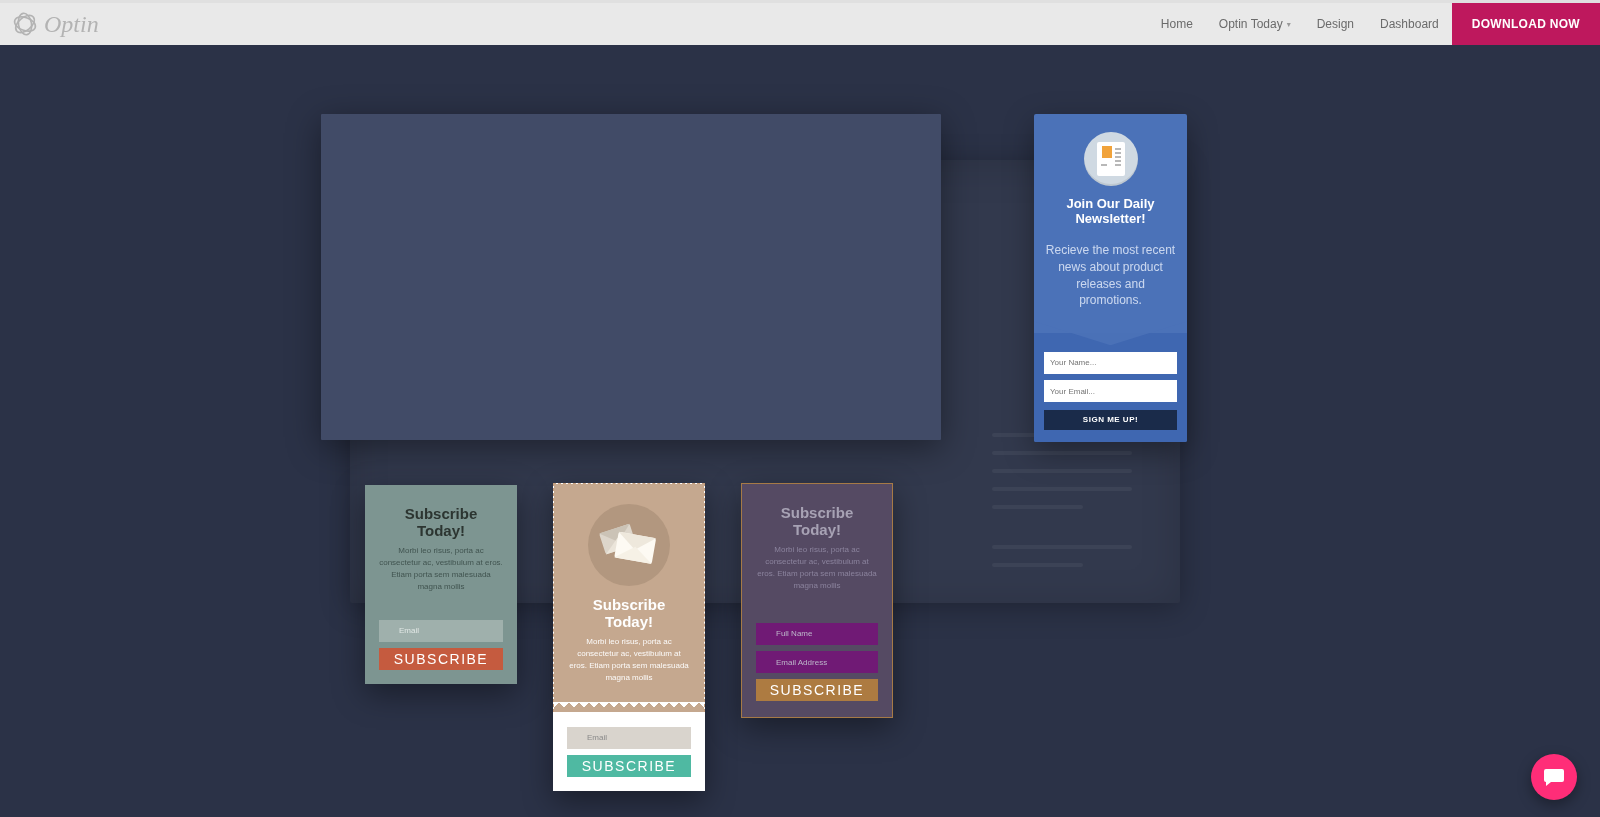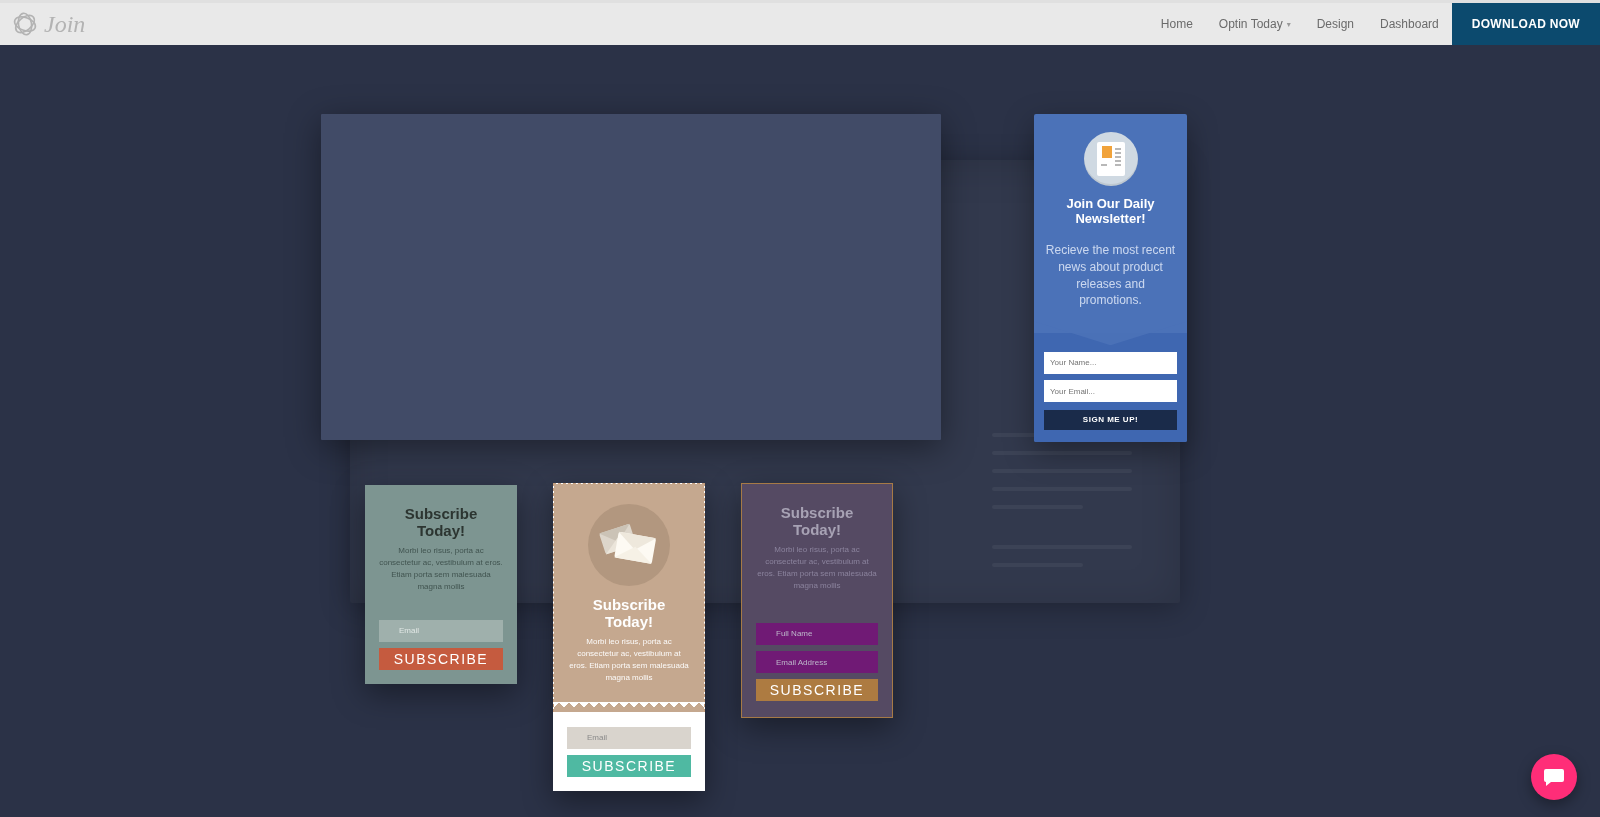--- a/index.html
+++ b/index.html
@@ -49,21 +49,21 @@
     color: #6b6b6b;
     text-decoration: none;
     cursor: pointer;
   }
   .nav a .caret {
     margin-left: 4px;
     font-size: 8px;
     color: #9a9a9a;
   }
   .nav a.download {
-    background: #0c4a6e;
+    background: #be185d;
     color: #fff;
     font-weight: 700;
     padding: 0 20px;
     letter-spacing: 0.3px;
   }
 
   
   .stage {
     position: relative;
     width: 100%;
@@ -236,21 +236,21 @@
   <div class="logo">
     <span>
       <svg width="26" height="26" viewBox="0 0 48 48">
         <g fill="none" stroke="#b3b3b3" stroke-width="3">
           <ellipse cx="24" cy="24" rx="20" ry="12" transform="rotate(20 24 24)"></ellipse>
           <ellipse cx="24" cy="24" rx="20" ry="12" transform="rotate(80 24 24)"></ellipse>
           <ellipse cx="24" cy="24" rx="20" ry="12" transform="rotate(140 24 24)"></ellipse>
         </g>
       </svg>
     </span>
-    <span class="logo-text">Join</span>
+    <span class="logo-text">Optin</span>
   </div>
   <div class="nav">
     <a>
         <span>Home</span>
       </a>
     <a>
       <span>Optin Today</span>
       <span class="caret">▾</span>
     </a>
     <a>

